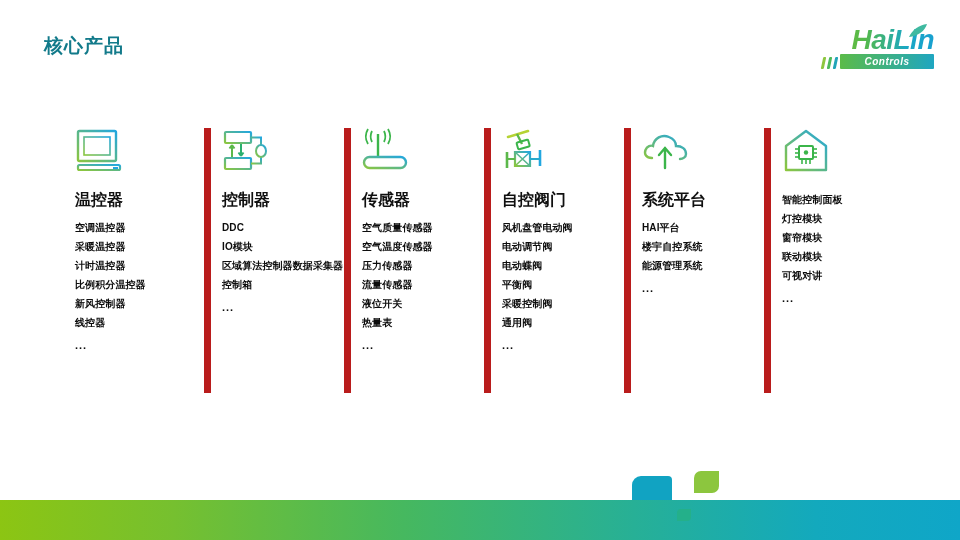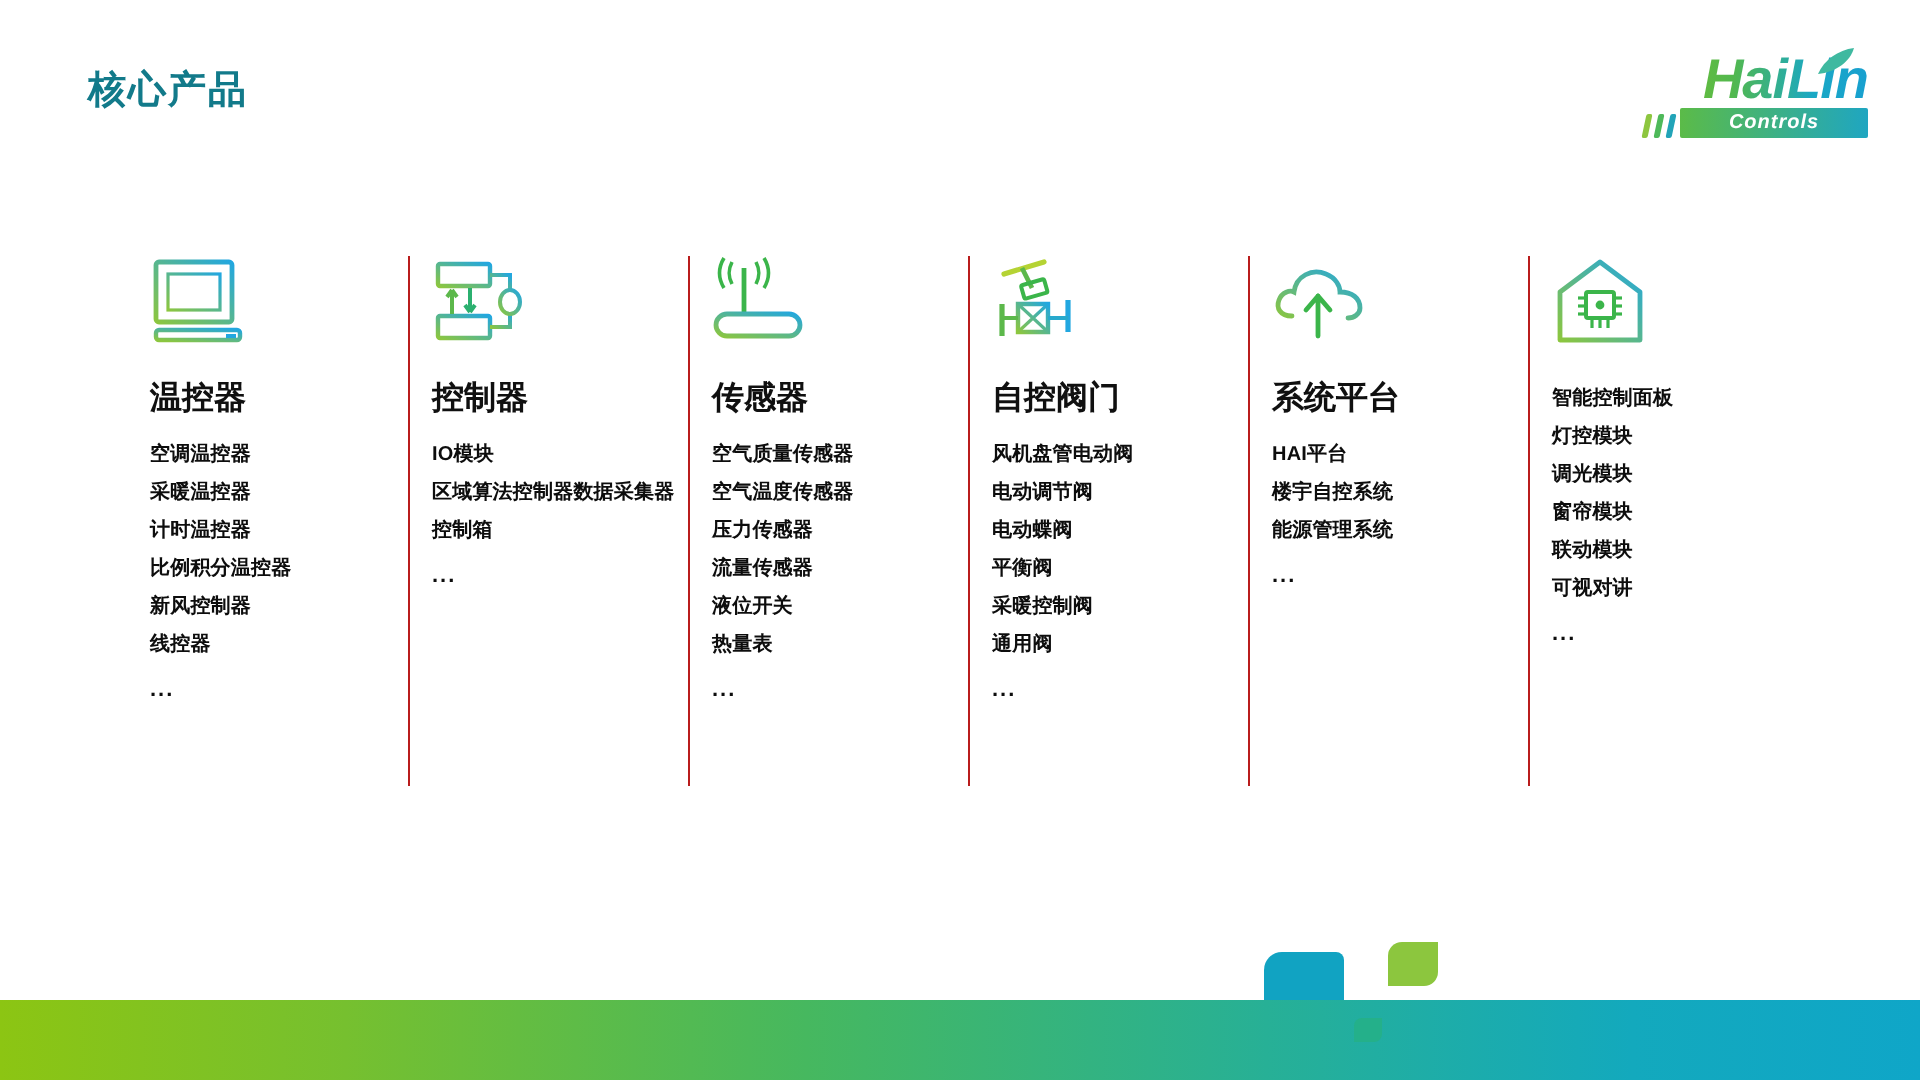--- a/index.html
+++ b/index.html
@@ -115,21 +115,21 @@
   }
   .column {
     position: relative;
     width: 140px;
     height: 265px;
     padding-left: 11px;
     box-sizing: border-box;
     flex: none;
   }
   .column + .column {
-    border-left: 1px solid #b91c1c;
+    border-left: 7px solid #b91c1c;
   }
   .col-icon {
     width: 48px;
     height: 46px;
     margin-bottom: 16px;
     display: block;
   }
   .col-title {
     font-size: 16px;
     font-weight: 700;
@@ -268,20 +268,21 @@
         <line x1="8" y1="35.5" x2="13" y2="35.5" stroke="url(#g2)" stroke-width="1.8"></line>
         <line x1="16" y1="35.5" x2="21" y2="35.5" stroke="url(#g2)" stroke-width="1.8"></line>
         <path d="M10 29 L10 17 M10 17 L7.5 20.5 M10 17 L12.5 20.5" fill="none" stroke="#5cb84b" stroke-width="2"></path>
         <path d="M19 16 L19 28 M19 28 L16.5 24.5 M19 28 L21.5 24.5" fill="none" stroke="#2bb06f" stroke-width="2"></path>
         <path d="M29 9.5 L39 9.5 L39 18" fill="none" stroke="url(#g2)" stroke-width="2"></path>
         <path d="M29 35.5 L39 35.5 L39 28" fill="none" stroke="url(#g2)" stroke-width="2"></path>
         <ellipse cx="39" cy="23" rx="5" ry="6" fill="none" stroke="url(#g2)" stroke-width="2"></ellipse>
       </svg>
       <div class="col-title">控制器</div>
       <ul class="col-list">
+        <li>DDC</li>
         <li>IO模块</li>
         <li>区域算法控制器数据采集器</li>
         <li>控制箱</li>
       </ul>
       <div class="col-ellipsis">...</div>
     </div>
 
     <div class="column">
       <svg class="col-icon" viewBox="0 0 48 46">
         <defs>
@@ -376,21 +377,20 @@
         <line x1="31" y1="21" x2="35" y2="21" stroke="#3bb54a" stroke-width="1.6"></line>
         <line x1="31" y1="25" x2="35" y2="25" stroke="#3bb54a" stroke-width="1.6"></line>
         <line x1="31" y1="29" x2="35" y2="29" stroke="#3bb54a" stroke-width="1.6"></line>
         <line x1="20" y1="31" x2="20" y2="36" stroke="#3bb54a" stroke-width="1.6"></line>
         <line x1="24" y1="31" x2="24" y2="36" stroke="#3bb54a" stroke-width="1.6"></line>
         <line x1="28" y1="31" x2="28" y2="36" stroke="#3bb54a" stroke-width="1.6"></line>
       </svg>
       <ul class="col-list">
         <li>智能控制面板</li>
         <li>灯控模块</li>
-        <li>调光模块</li>
         <li>窗帘模块</li>
         <li>联动模块</li>
         <li>可视对讲</li>
       </ul>
       <div class="col-ellipsis">...</div>
     </div>
 
   </div>
 
   <div id="bottom-notch"></div>

